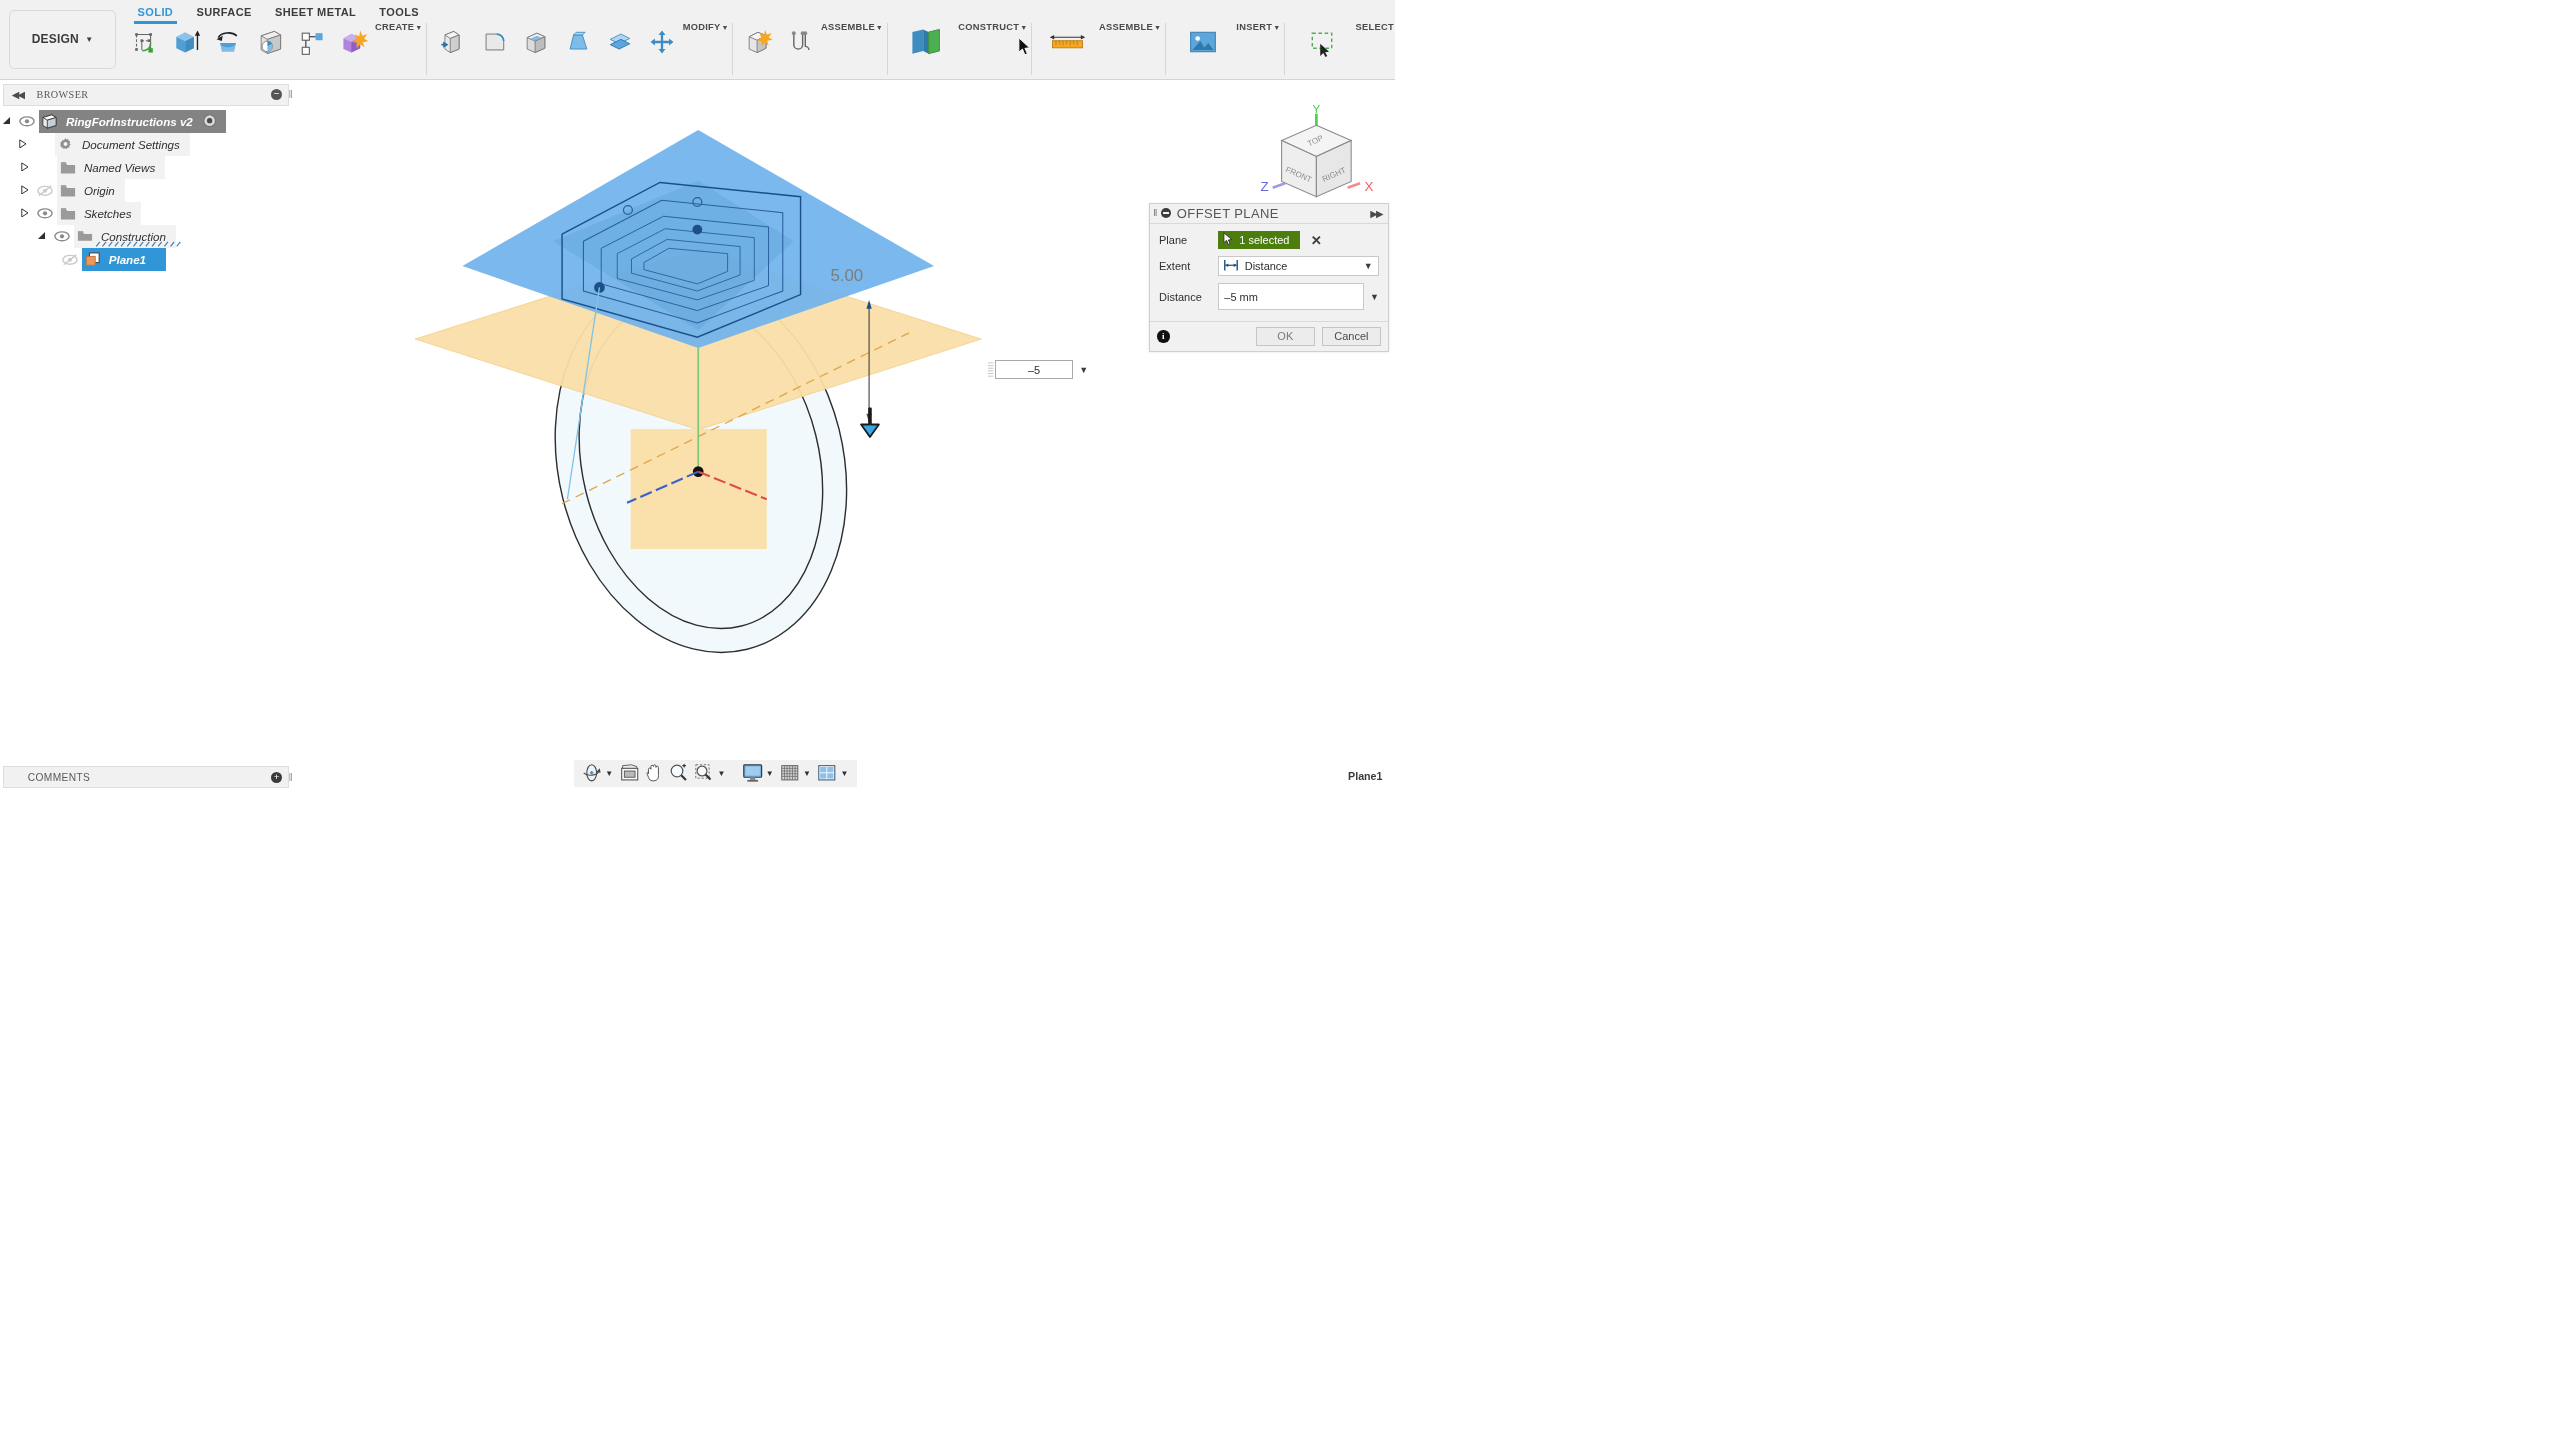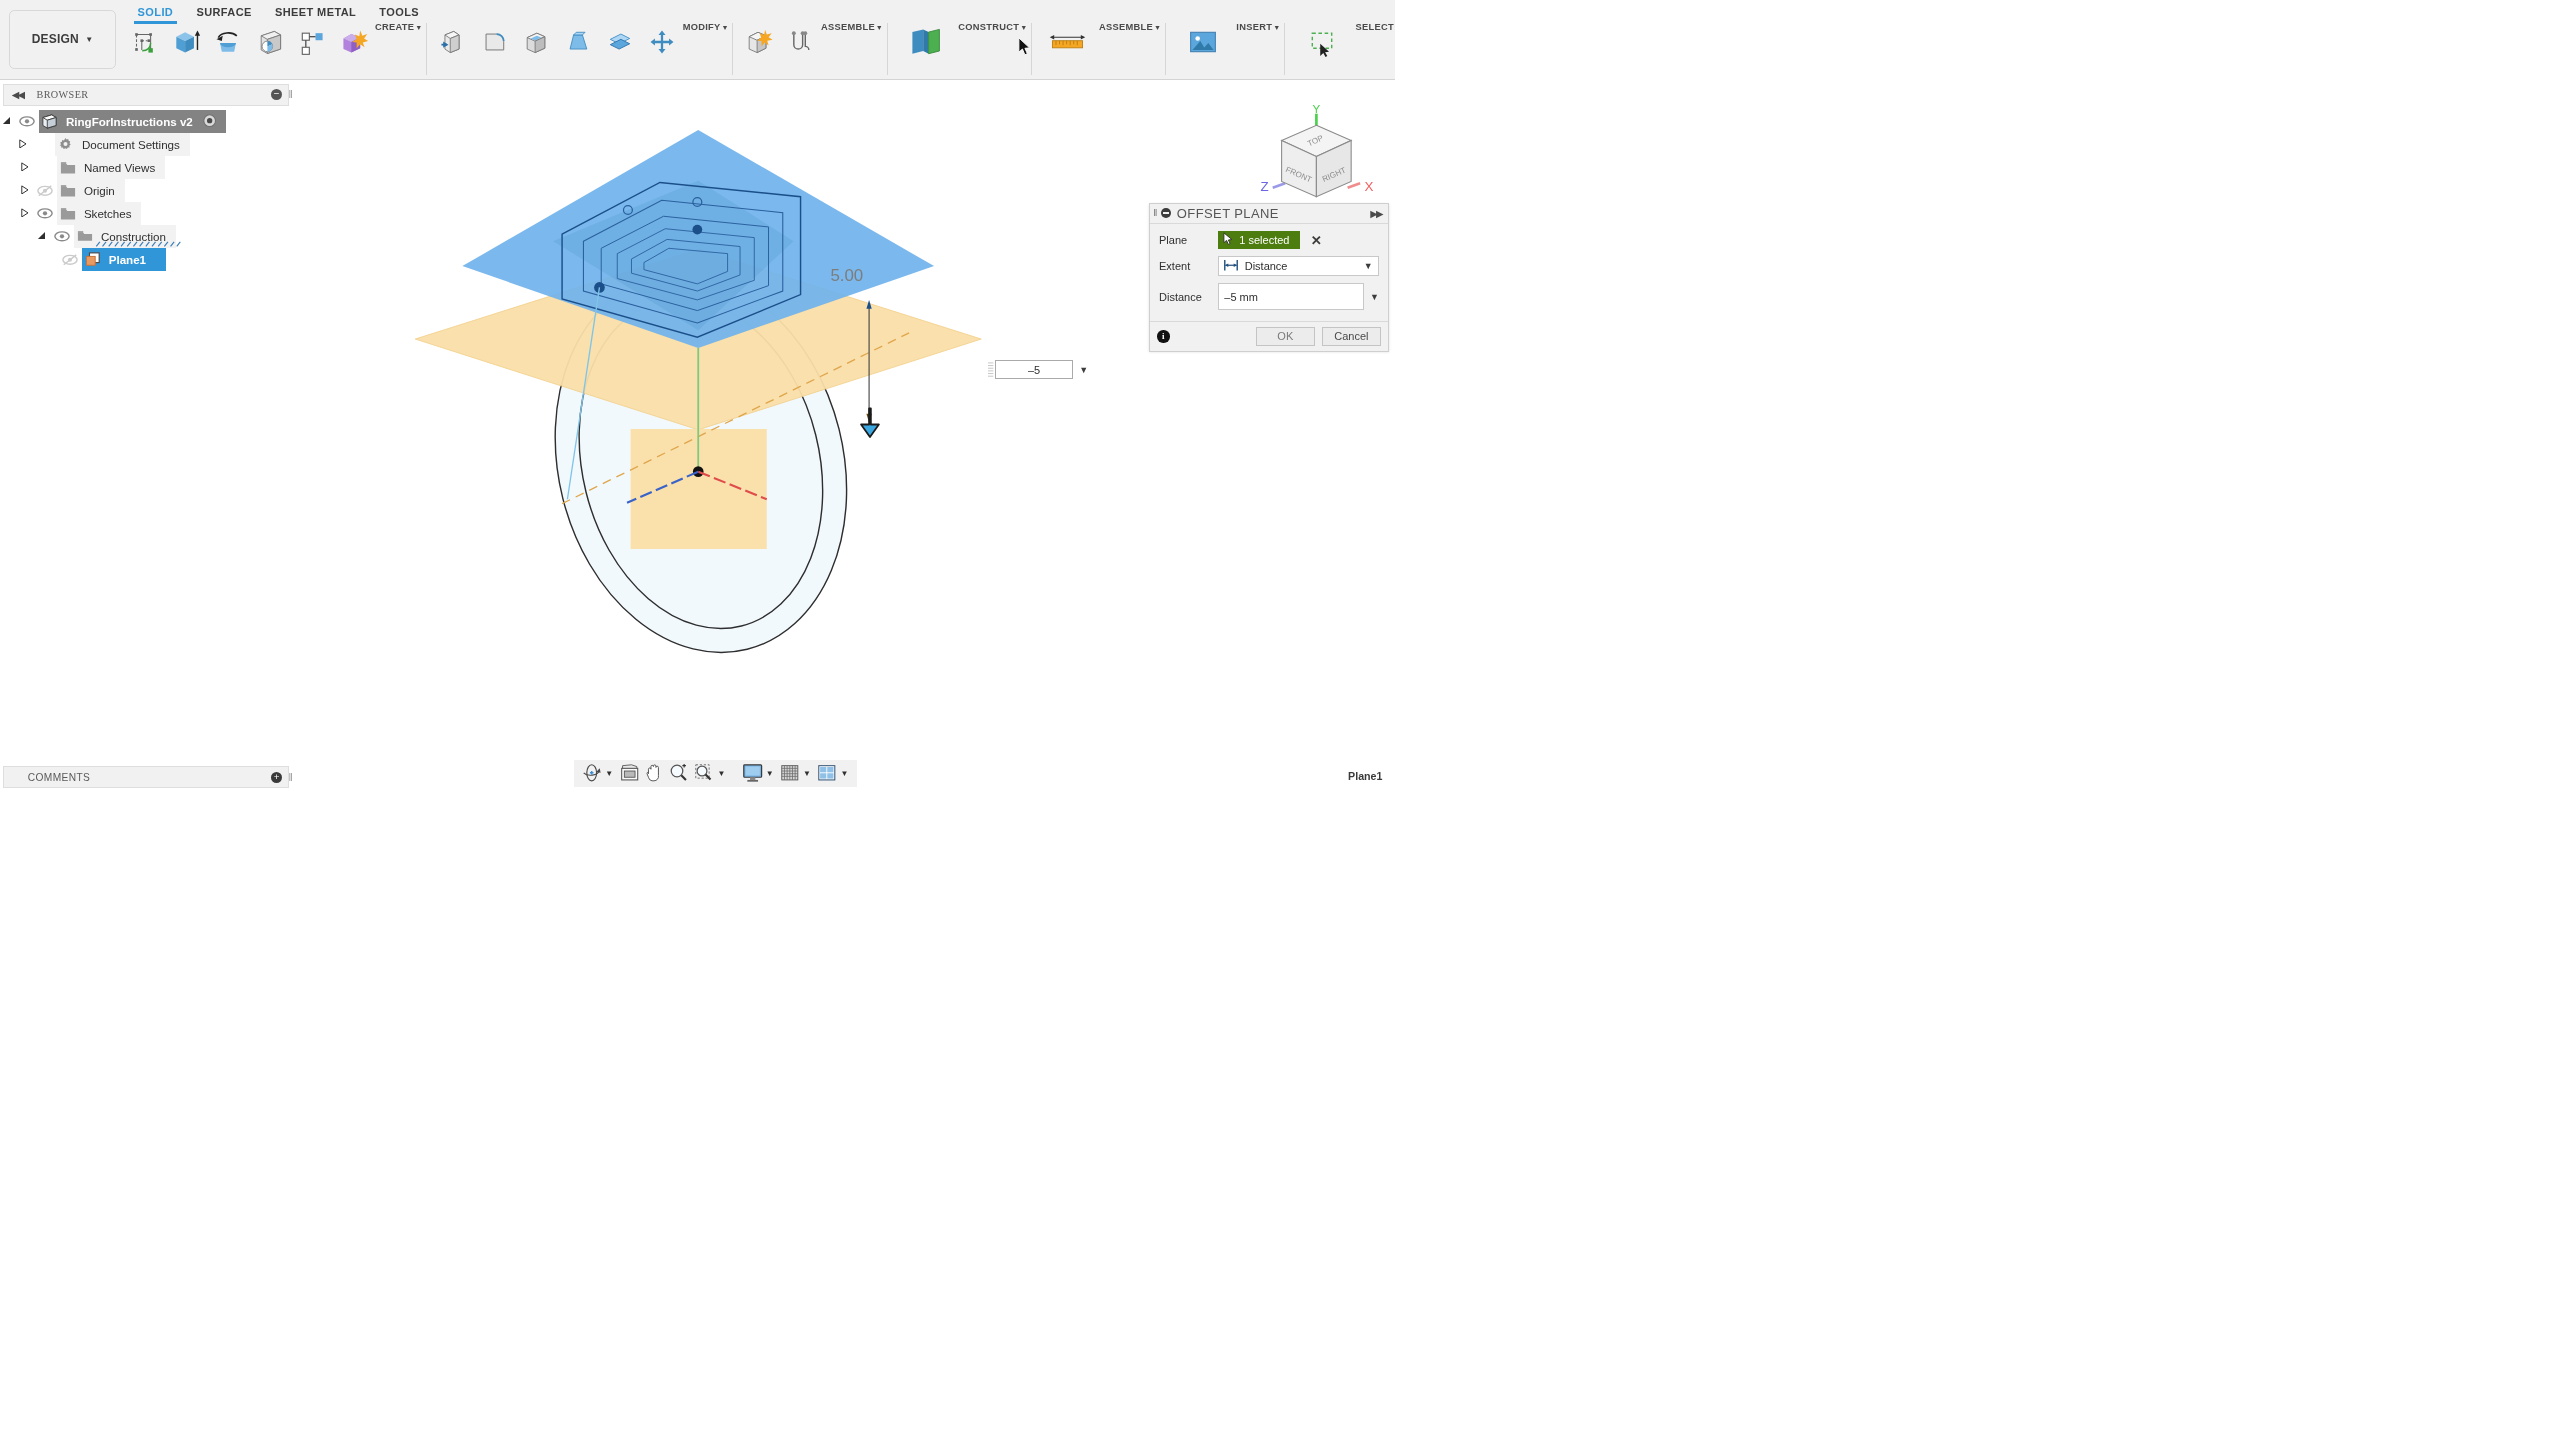--- a/index.html
+++ b/index.html
@@ -65,21 +65,21 @@
   }
   .browser-header .btitle {
     font-size: 10.2px; color: #5a5a5a; margin-left: 13.3px; letter-spacing: 0.4px; font-family: Liberation Serif, serif;
   }
   .browser-header .minus {
     margin-left: auto; margin-right: 5.3px; width: 11.6px; height: 11.6px; border-radius: 50%;
     background: #555; color:#fff; font-size: 9.8px; line-height: 9.8px; text-align:center; cursor:pointer;
   }
   .browser-header .gripper { position:absolute; right:-5.3px; top:3.6px; font-size:10.7px; color:#999;}
 
-  .tree { position: absolute; left: 0; top: 29px; width: 295px; }
+  .tree { position: absolute; left: 0; top: 29px; width: 295px; font-style: italic; }
   .node { display: flex; align-items: center; height: 23px; font-size: 11.6px; color: #2f2f2f; }
   .arrow { width: 14.2px; text-align: center; font-size: 9.8px; color: #2f2f2f; cursor: pointer; flex: 0 0 14.2px; }
   .arrow.open { color:#2f2f2f; }
   .eye { width: 25px; display: flex; align-items: center; justify-content: center; cursor: pointer; flex: 0 0 25px; }
   .nodebody { display: flex; align-items: center; background: #f2f2f2; height: 23px; padding-right: 9.8px; }
   .nodebody.sel { background: #838383; color: #fff; }
   .nodebody.sel2 { background: #3096d8; color: #fff; }
   .nodeicon { width: 21.4px; display:flex; align-items:center; justify-content:center; flex:0 0 21.4px; }
   .nodelabel { margin-left: 5.3px; white-space: nowrap; }
   .nodebody.sel .nodelabel, .nodebody.sel2 .nodelabel { font-weight: bold; }

